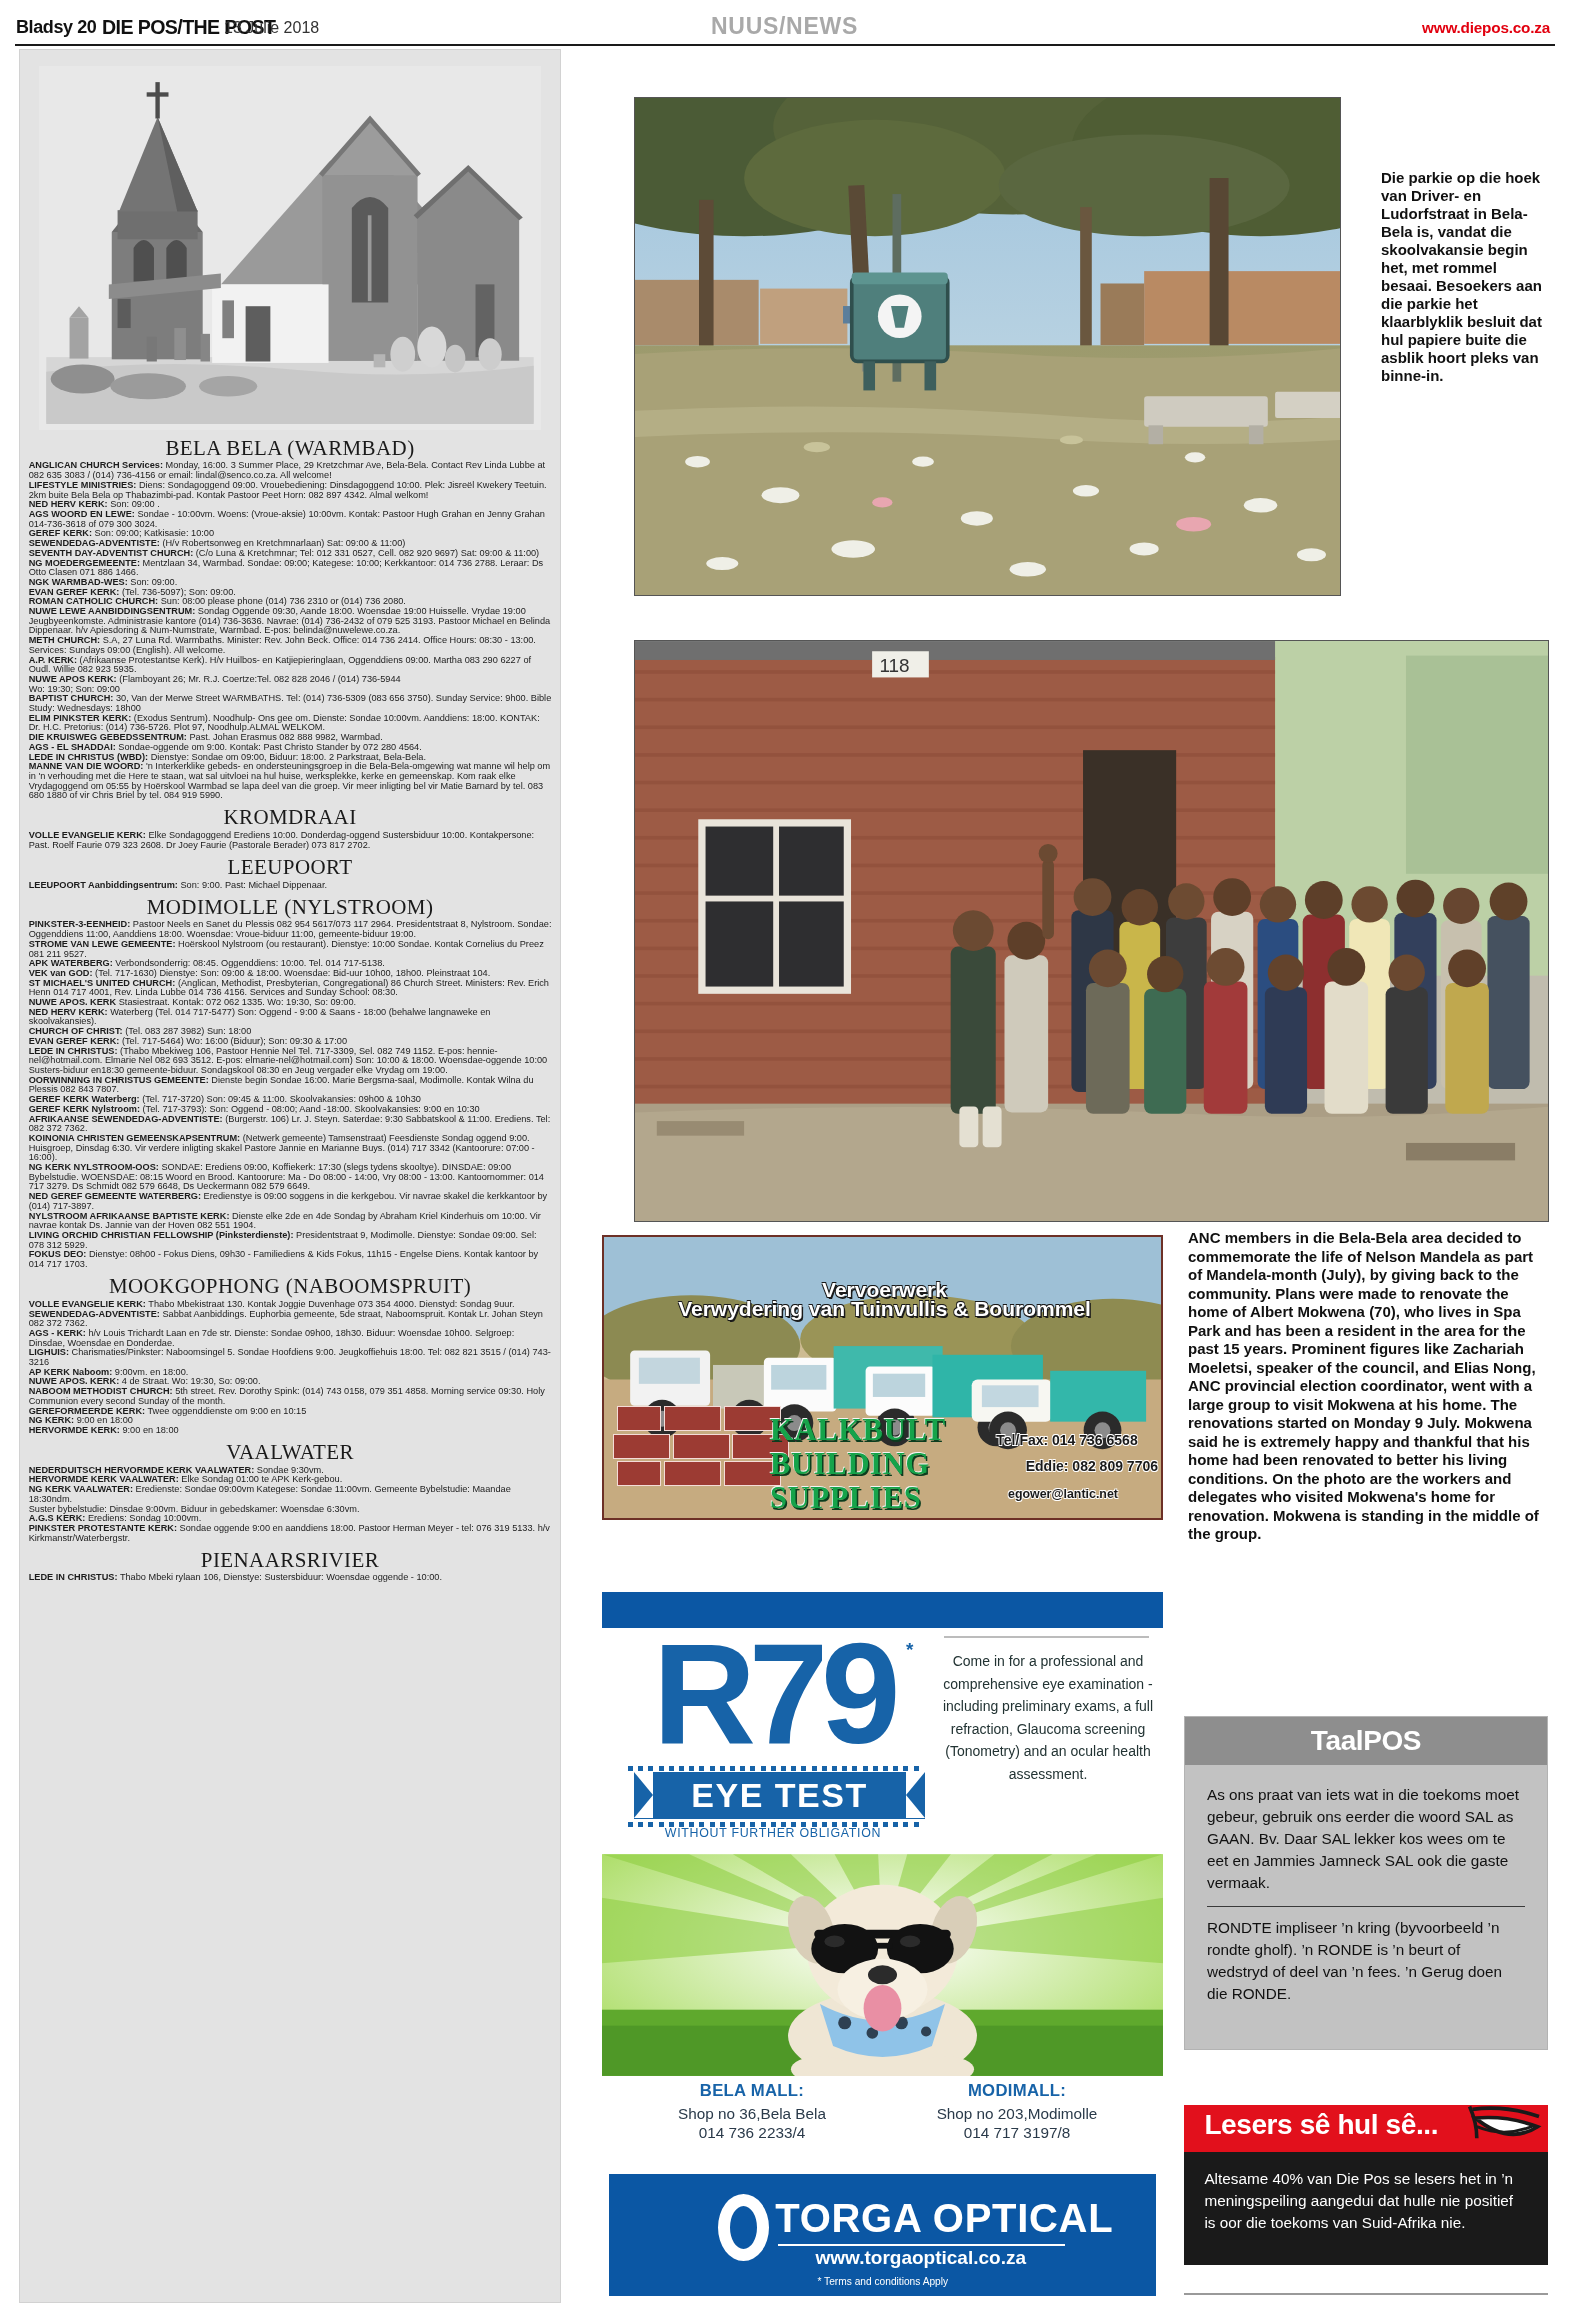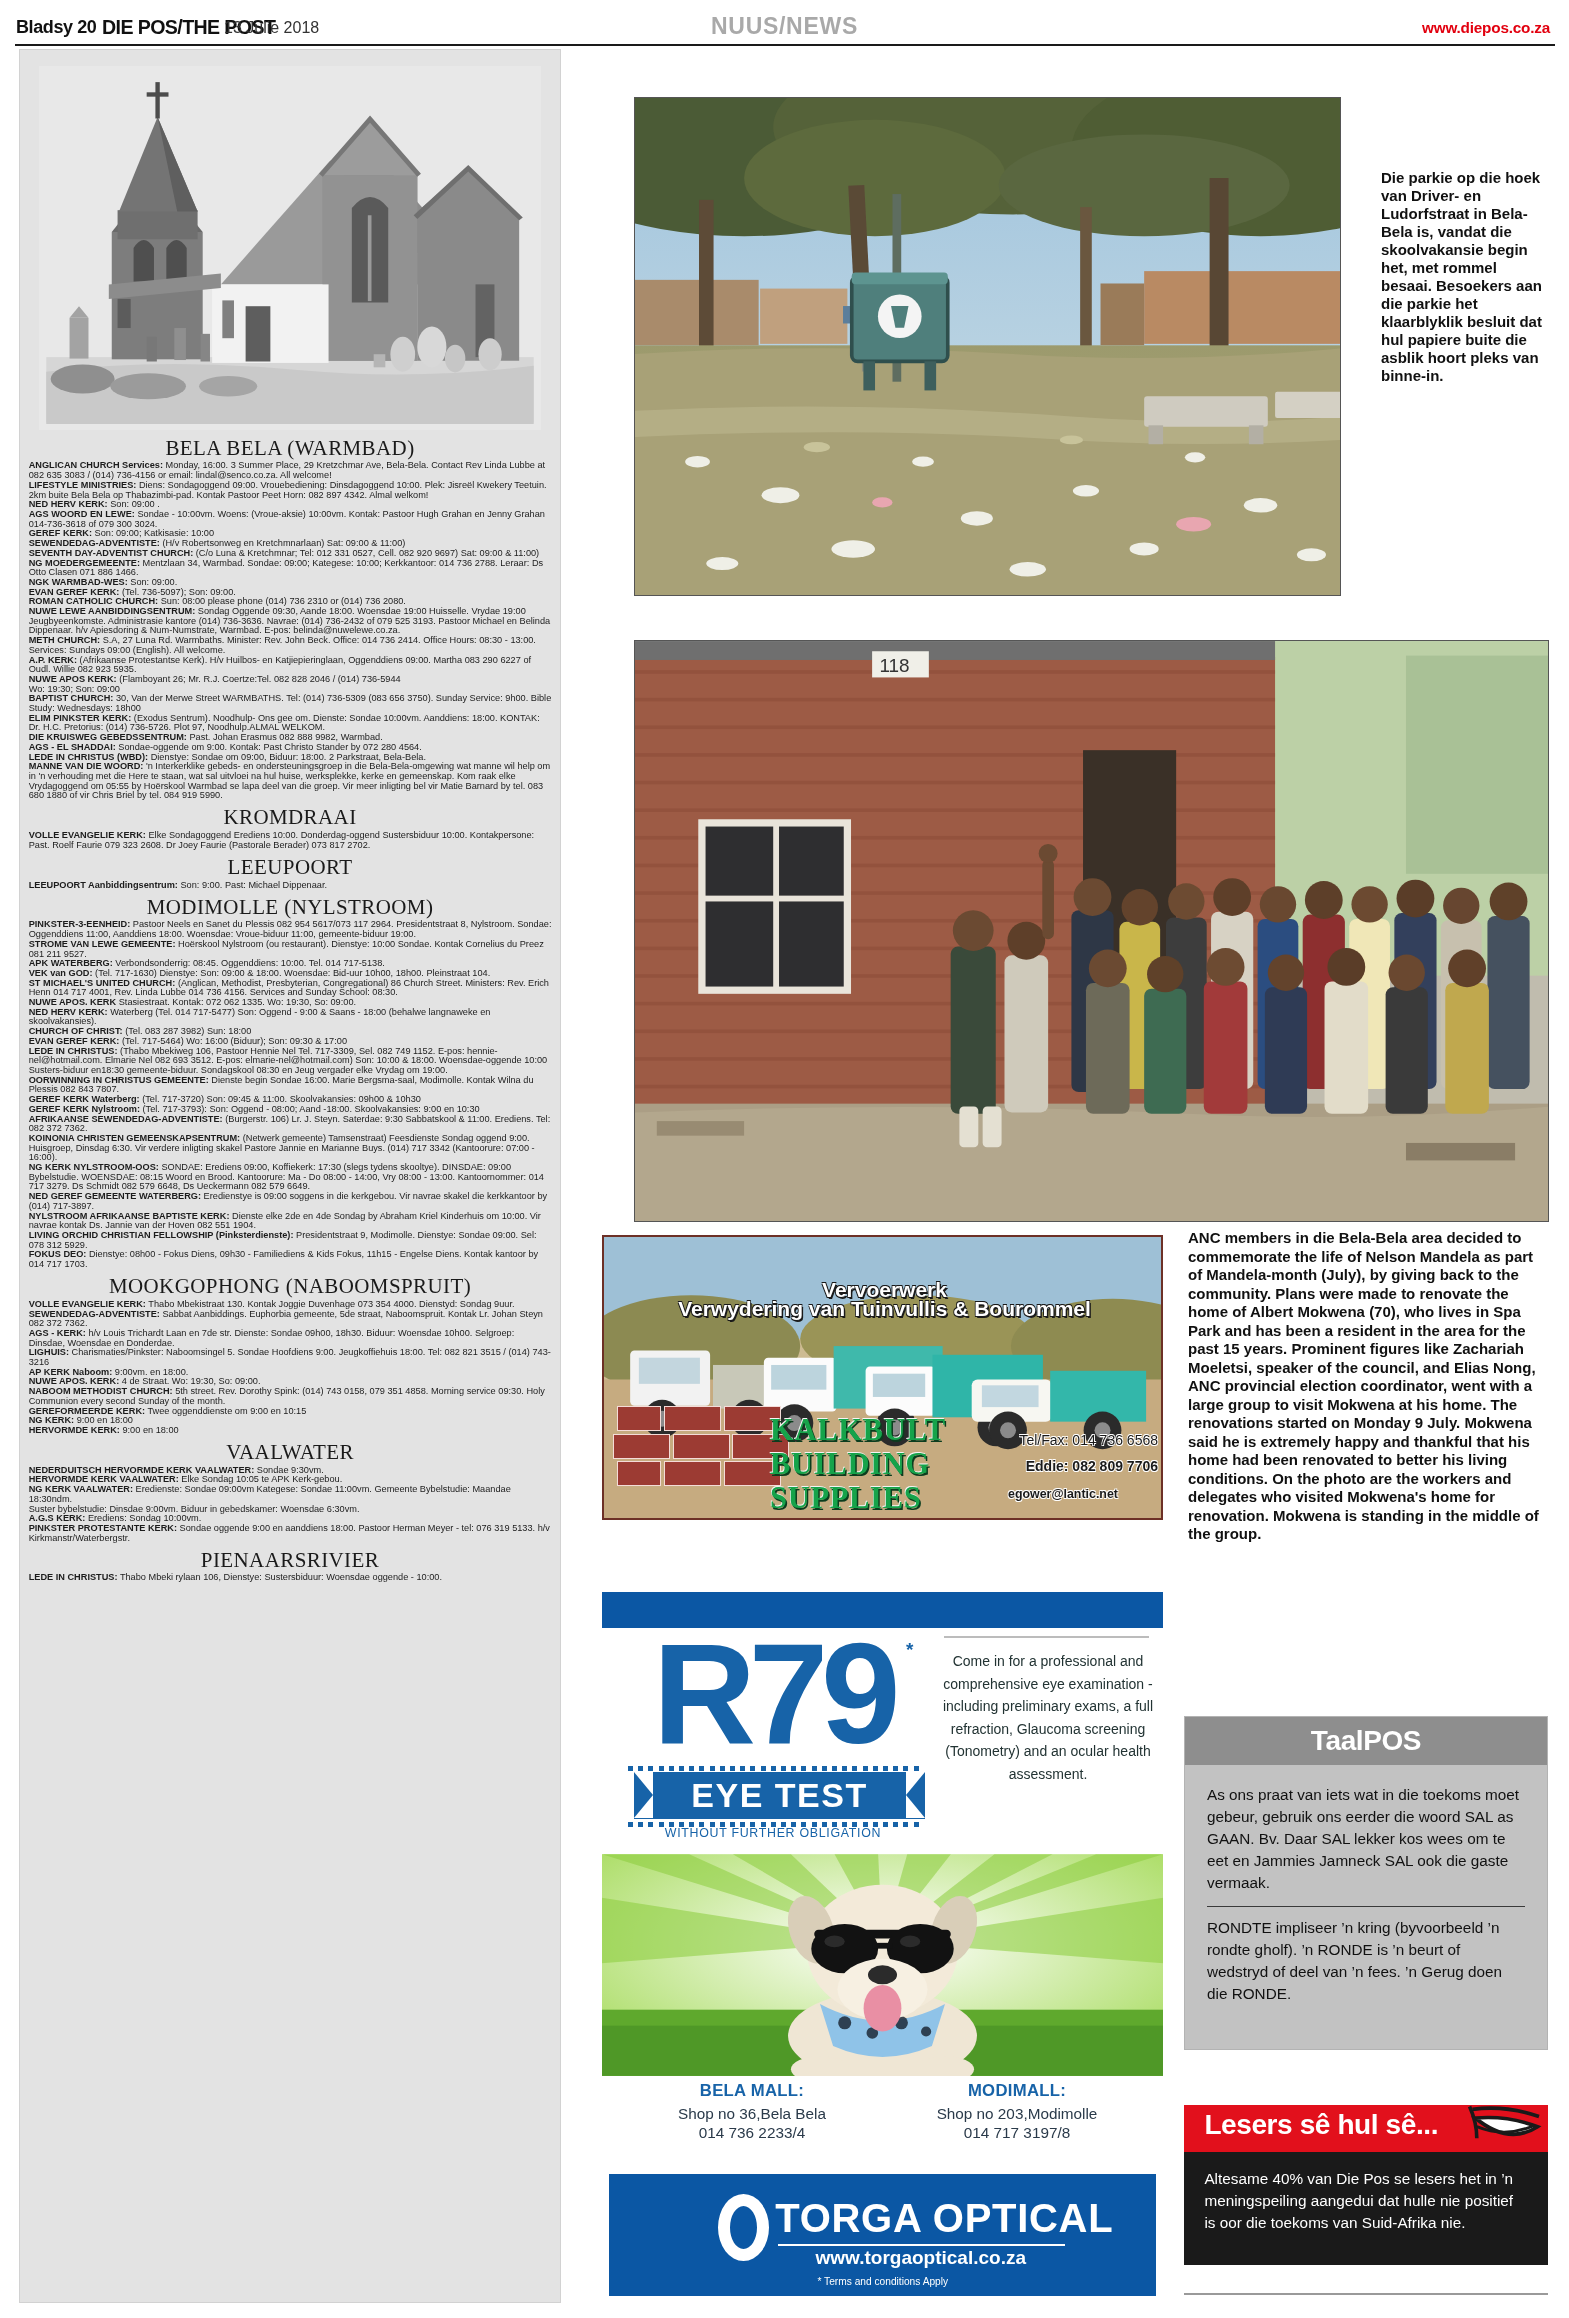--- a/index.html
+++ b/index.html
@@ -96,22 +96,22 @@
   .kb-l3 { position:absolute; left:0; top:60px; width:561px; text-align:center;
     font-size:21px; font-weight:bold; color:#fff;
     text-shadow:1.5px 1.5px 0 #1a1a1a, -0.7px -0.7px 0 #1a1a1a, 0.7px -0.7px 0 #1a1a1a, -0.7px 0.7px 0 #1a1a1a; }
   .kb-brand {
     position:absolute; left:166px; top:176px; width:233px;
     font-family:"Liberation Serif", serif; font-size:30.5px; font-weight:bold;
     color:#16a34a; line-height:34px; letter-spacing:0.7px;
     text-shadow:1.5px 1.5px 0 #0b3d1e, -0.7px -0.7px 0 #f5f5f5;
   }
   .kb-tel {
-    position:absolute; left:372px; top:195px; width:182px; text-align:right;
-    font-size:14px; font-weight:normal; color:#1a1a1a;
+    position:absolute; left:372px; top:195px; width:182px; text-align:center;
+    font-size:14px; font-weight:bold; color:#1a1a1a;
     text-shadow:0.7px 0.7px 0 #fff, -0.7px -0.7px 0 #fff, 0.7px -0.7px 0 #fff, -0.7px 0.7px 0 #fff;
   }
   .kb-eddie {
     position:absolute; left:372px; top:221px; width:182px; text-align:right;
     font-size:14px; font-weight:bold; color:#1a1a1a;
     text-shadow:0.7px 0.7px 0 #fff, -0.7px -0.7px 0 #fff, 0.7px -0.7px 0 #fff, -0.7px 0.7px 0 #fff;
   }
   .kb-mail {
     position:absolute; left:368px; top:250px; width:182px; text-align:center;
     font-size:12.4px; font-weight:bold; color:#1a1a1a;
@@ -357,21 +357,21 @@
       <div class="listing"><b>AGS - KERK:</b><span> h/v Louis Trichardt Laan en 7de str. Dienste: Sondae 09h00, 18h30. Biduur: Woensdae 10h00. Selgroep: Dinsdae, Woensdae en Donderdae.</span></div>
       <div class="listing"><b>LIGHUIS:</b><span> Charismaties/Pinkster: Naboomsingel 5. Sondae Hoofdiens 9:00. Jeugkoffiehuis 18:00. Tel: 082 821 3515 / (014) 743-3216</span></div>
       <div class="listing"><b>AP KERK Naboom:</b><span> 9:00vm. en 18:00.</span></div>
       <div class="listing"><b>NUWE APOS. KERK:</b><span> 4 de Straat. Wo: 19:30, So: 09:00.</span></div>
       <div class="listing"><b>NABOOM METHODIST CHURCH:</b><span> 5th street. Rev. Dorothy Spink: (014) 743 0158, 079 351 4858. Morning service 09:30. Holy Communion every second Sunday of the month.</span></div>
       <div class="listing"><b>GEREFORMEERDE KERK:</b><span> Twee oggenddienste om 9:00 en 10:15</span></div>
       <div class="listing"><b>NG KERK:</b><span> 9:00 en 18:00</span></div>
       <div class="listing"><b>HERVORMDE KERK:</b><span> 9:00 en 18:00</span></div>
       <div class="town-head">VAALWATER</div>
       <div class="listing"><b>NEDERDUITSCH HERVORMDE KERK VAALWATER:</b><span> Sondae 9:30vm.</span></div>
-      <div class="listing"><b>HERVORMDE KERK VAALWATER:</b><span> Elke Sondag 10:05 te APK Kerk-gebou.</span></div>
+      <div class="listing"><b>HERVORMDE KERK VAALWATER:</b><span> Elke Sondag 01:00 te APK Kerk-gebou.</span></div>
       <div class="listing"><b>NG KERK VAALWATER:</b><span> Eredienste: Sondae 09:00vm Kategese: Sondae 11:00vm. Gemeente Bybelstudie: Maandae 18:30ndm.</span></div>
       <div class="listing"><b></b><span>Suster bybelstudie: Dinsdae 9:00vm. Biduur in gebedskamer: Woensdae 6:30vm.</span></div>
       <div class="listing"><b>A.G.S KERK:</b><span> Erediens: Sondag 10:00vm.</span></div>
       <div class="listing"><b>PINKSTER PROTESTANTE KERK:</b><span> Sondae oggende 9:00 en aanddiens 18:00. Pastoor Herman Meyer - tel: 076 319 5133. h/v Kirkmanstr/Waterbergstr.</span></div>
       <div class="town-head">PIENAARSRIVIER</div>
       <div class="listing"><b>LEDE IN CHRISTUS:</b><span> Thabo Mbeki rylaan 106, Dienstye: Sustersbiduur: Woensdae oggende - 10:00.</span></div>
     </div>
 </div>
 
 <div class="photo-park">

